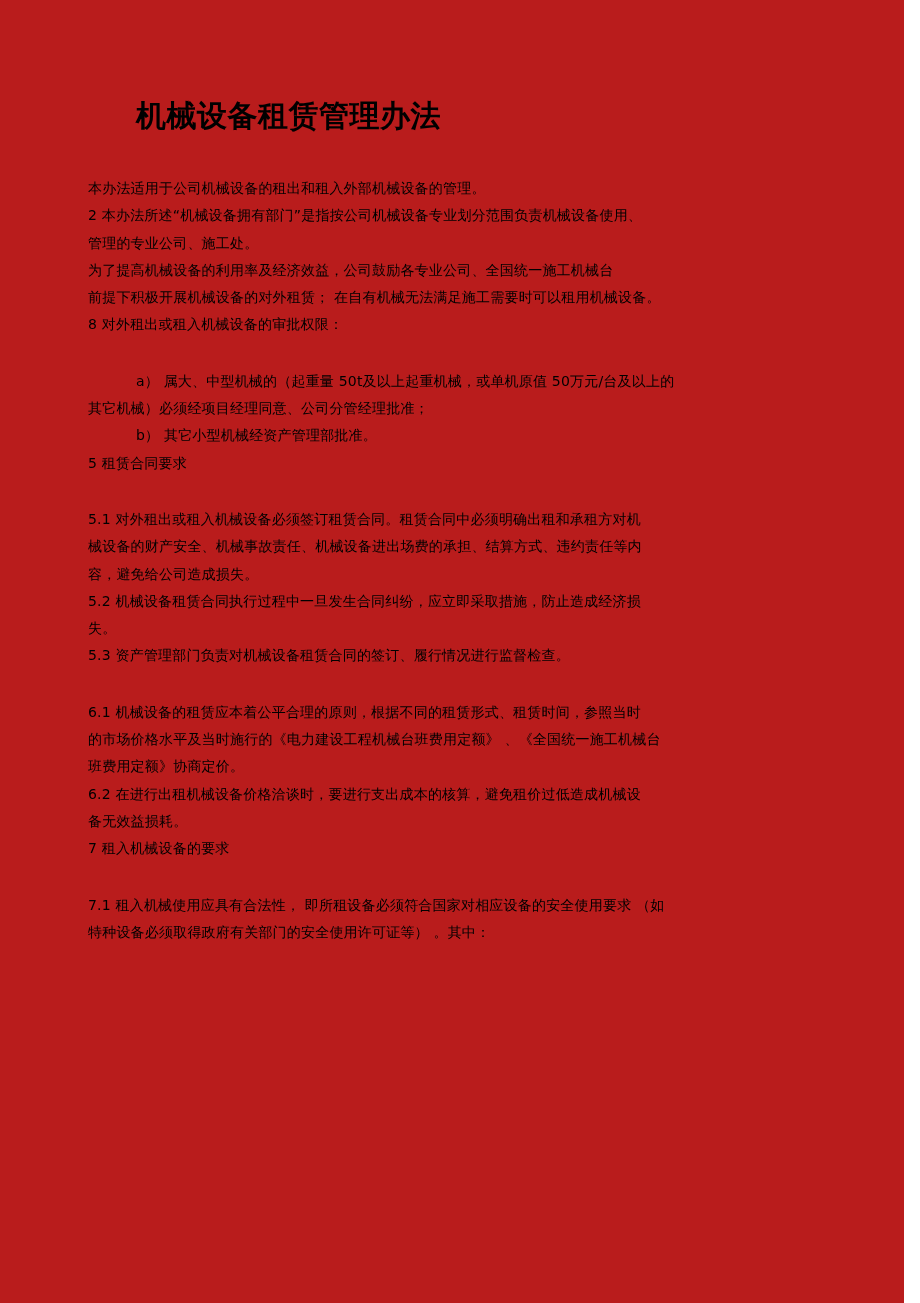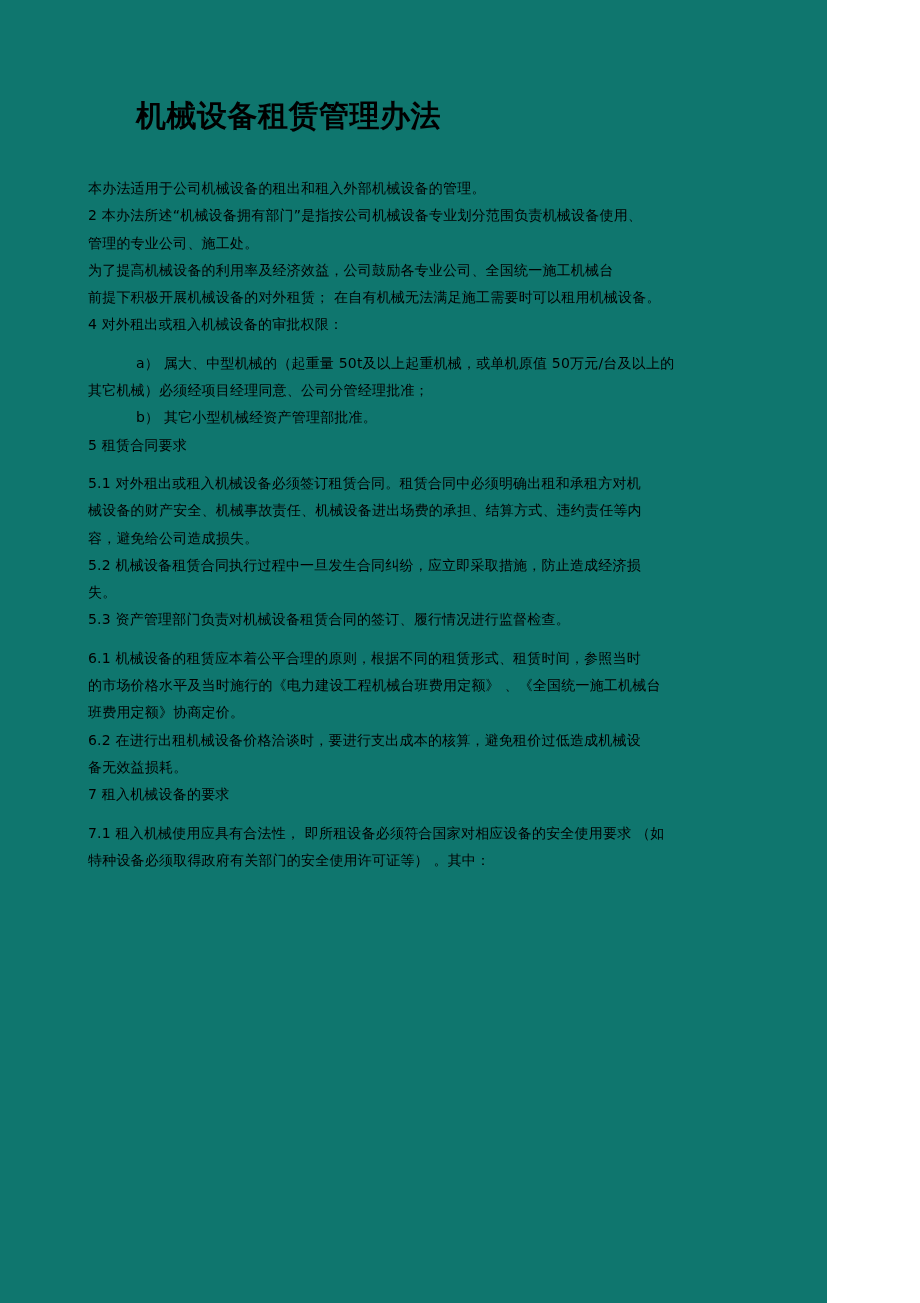--- a/index.html
+++ b/index.html
@@ -6,23 +6,23 @@
     margin: 0;
     padding: 0;
     background: #ffffff;
   }
   body {
     font-family: "DejaVu Sans", "Liberation Sans", sans-serif;
     color: #000000;
   }
   .page {
     position: relative;
-    width: 827px;
+    width: 904px;
     height: 1303px;
-    background: #0f766e;
+    background: #b91c1c;
     overflow: hidden;
     box-sizing: border-box;
     padding: 0;
   }
   .content {
     position: absolute;
     left: 88px;
     top: 96px;
     width: 744px;
   }
@@ -34,40 +34,40 @@
     letter-spacing: 0.5px;
   }
   .para {
     font-size: 14px;
     line-height: 1.95;
     margin: 0;
     text-align: justify;
     letter-spacing: 0.2px;
   }
   .para.gap-before {
-    margin-top: 11px;
+    margin-top: 29px;
   }
   .para.indent {
     text-indent: 48px;
   }
 </style>
 </head>
 <body>
 
 <div class="page">
   <div class="content">
 
     <h1 class="doc-title">机械设备租赁管理办法</h1>
 
     <p class="para">本办法适用于公司机械设备的租出和租入外部机械设备的管理。</p>
     <p class="para">2  本办法所述“机械设备拥有部门”是指按公司机械设备专业划分范围负责机械设备使用、</p>
     <p class="para">管理的专业公司、施工处。</p>
     <p class="para">为了提高机械设备的利用率及经济效益，公司鼓励各专业公司、全国统一施工机械台</p>
     <p class="para">前提下积极开展机械设备的对外租赁； 在自有机械无法满足施工需要时可以租用机械设备。</p>
-    <p class="para">4  对外租出或租入机械设备的审批权限：</p>
+    <p class="para">8  对外租出或租入机械设备的审批权限：</p>
     <p class="para indent gap-before">a） 属大、中型机械的（起重量 50t及以上起重机械，或单机原值 50万元/台及以上的</p>
     <p class="para">其它机械）必须经项目经理同意、公司分管经理批准；</p>
     <p class="para indent">b） 其它小型机械经资产管理部批准。</p>
     <p class="para">5  租赁合同要求</p>
     <p class="para gap-before">5.1  对外租出或租入机械设备必须签订租赁合同。租赁合同中必须明确出租和承租方对机</p>
     <p class="para">械设备的财产安全、机械事故责任、机械设备进出场费的承担、结算方式、违约责任等内</p>
     <p class="para">容，避免给公司造成损失。</p>
     <p class="para">5.2  机械设备租赁合同执行过程中一旦发生合同纠纷，应立即采取措施，防止造成经济损</p>
     <p class="para">失。</p>
     <p class="para">5.3  资产管理部门负责对机械设备租赁合同的签订、履行情况进行监督检查。</p>

